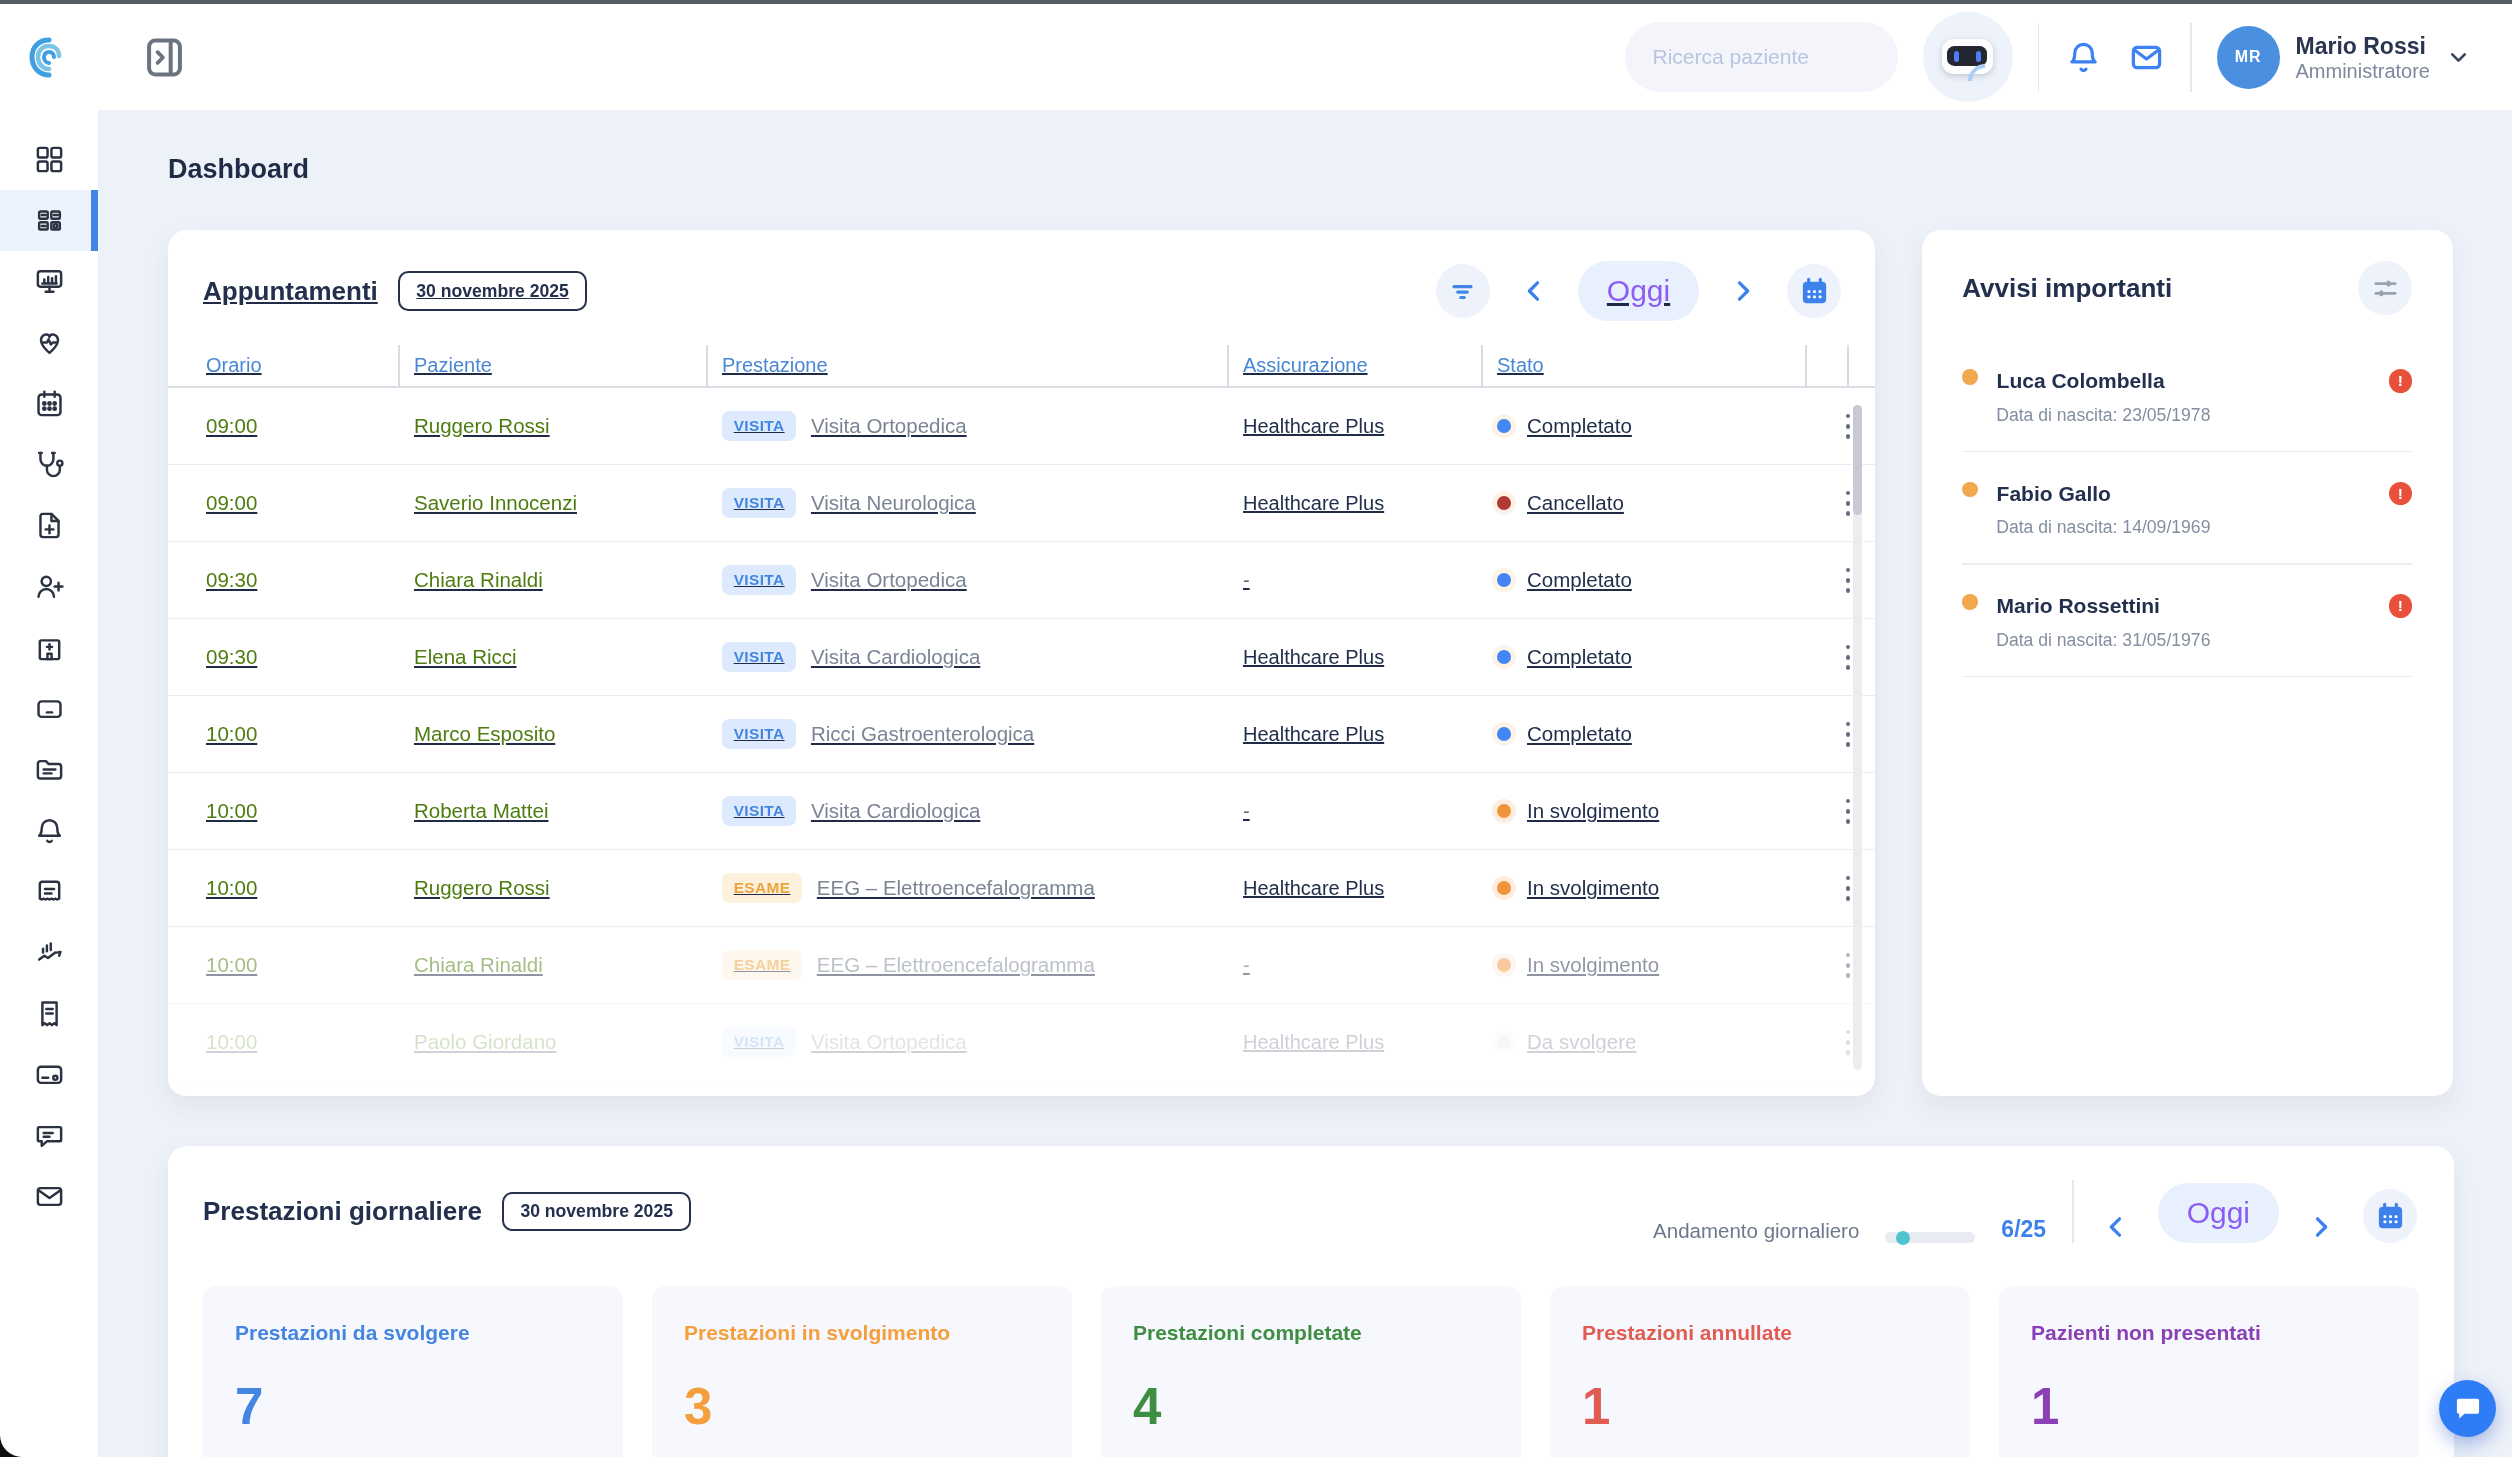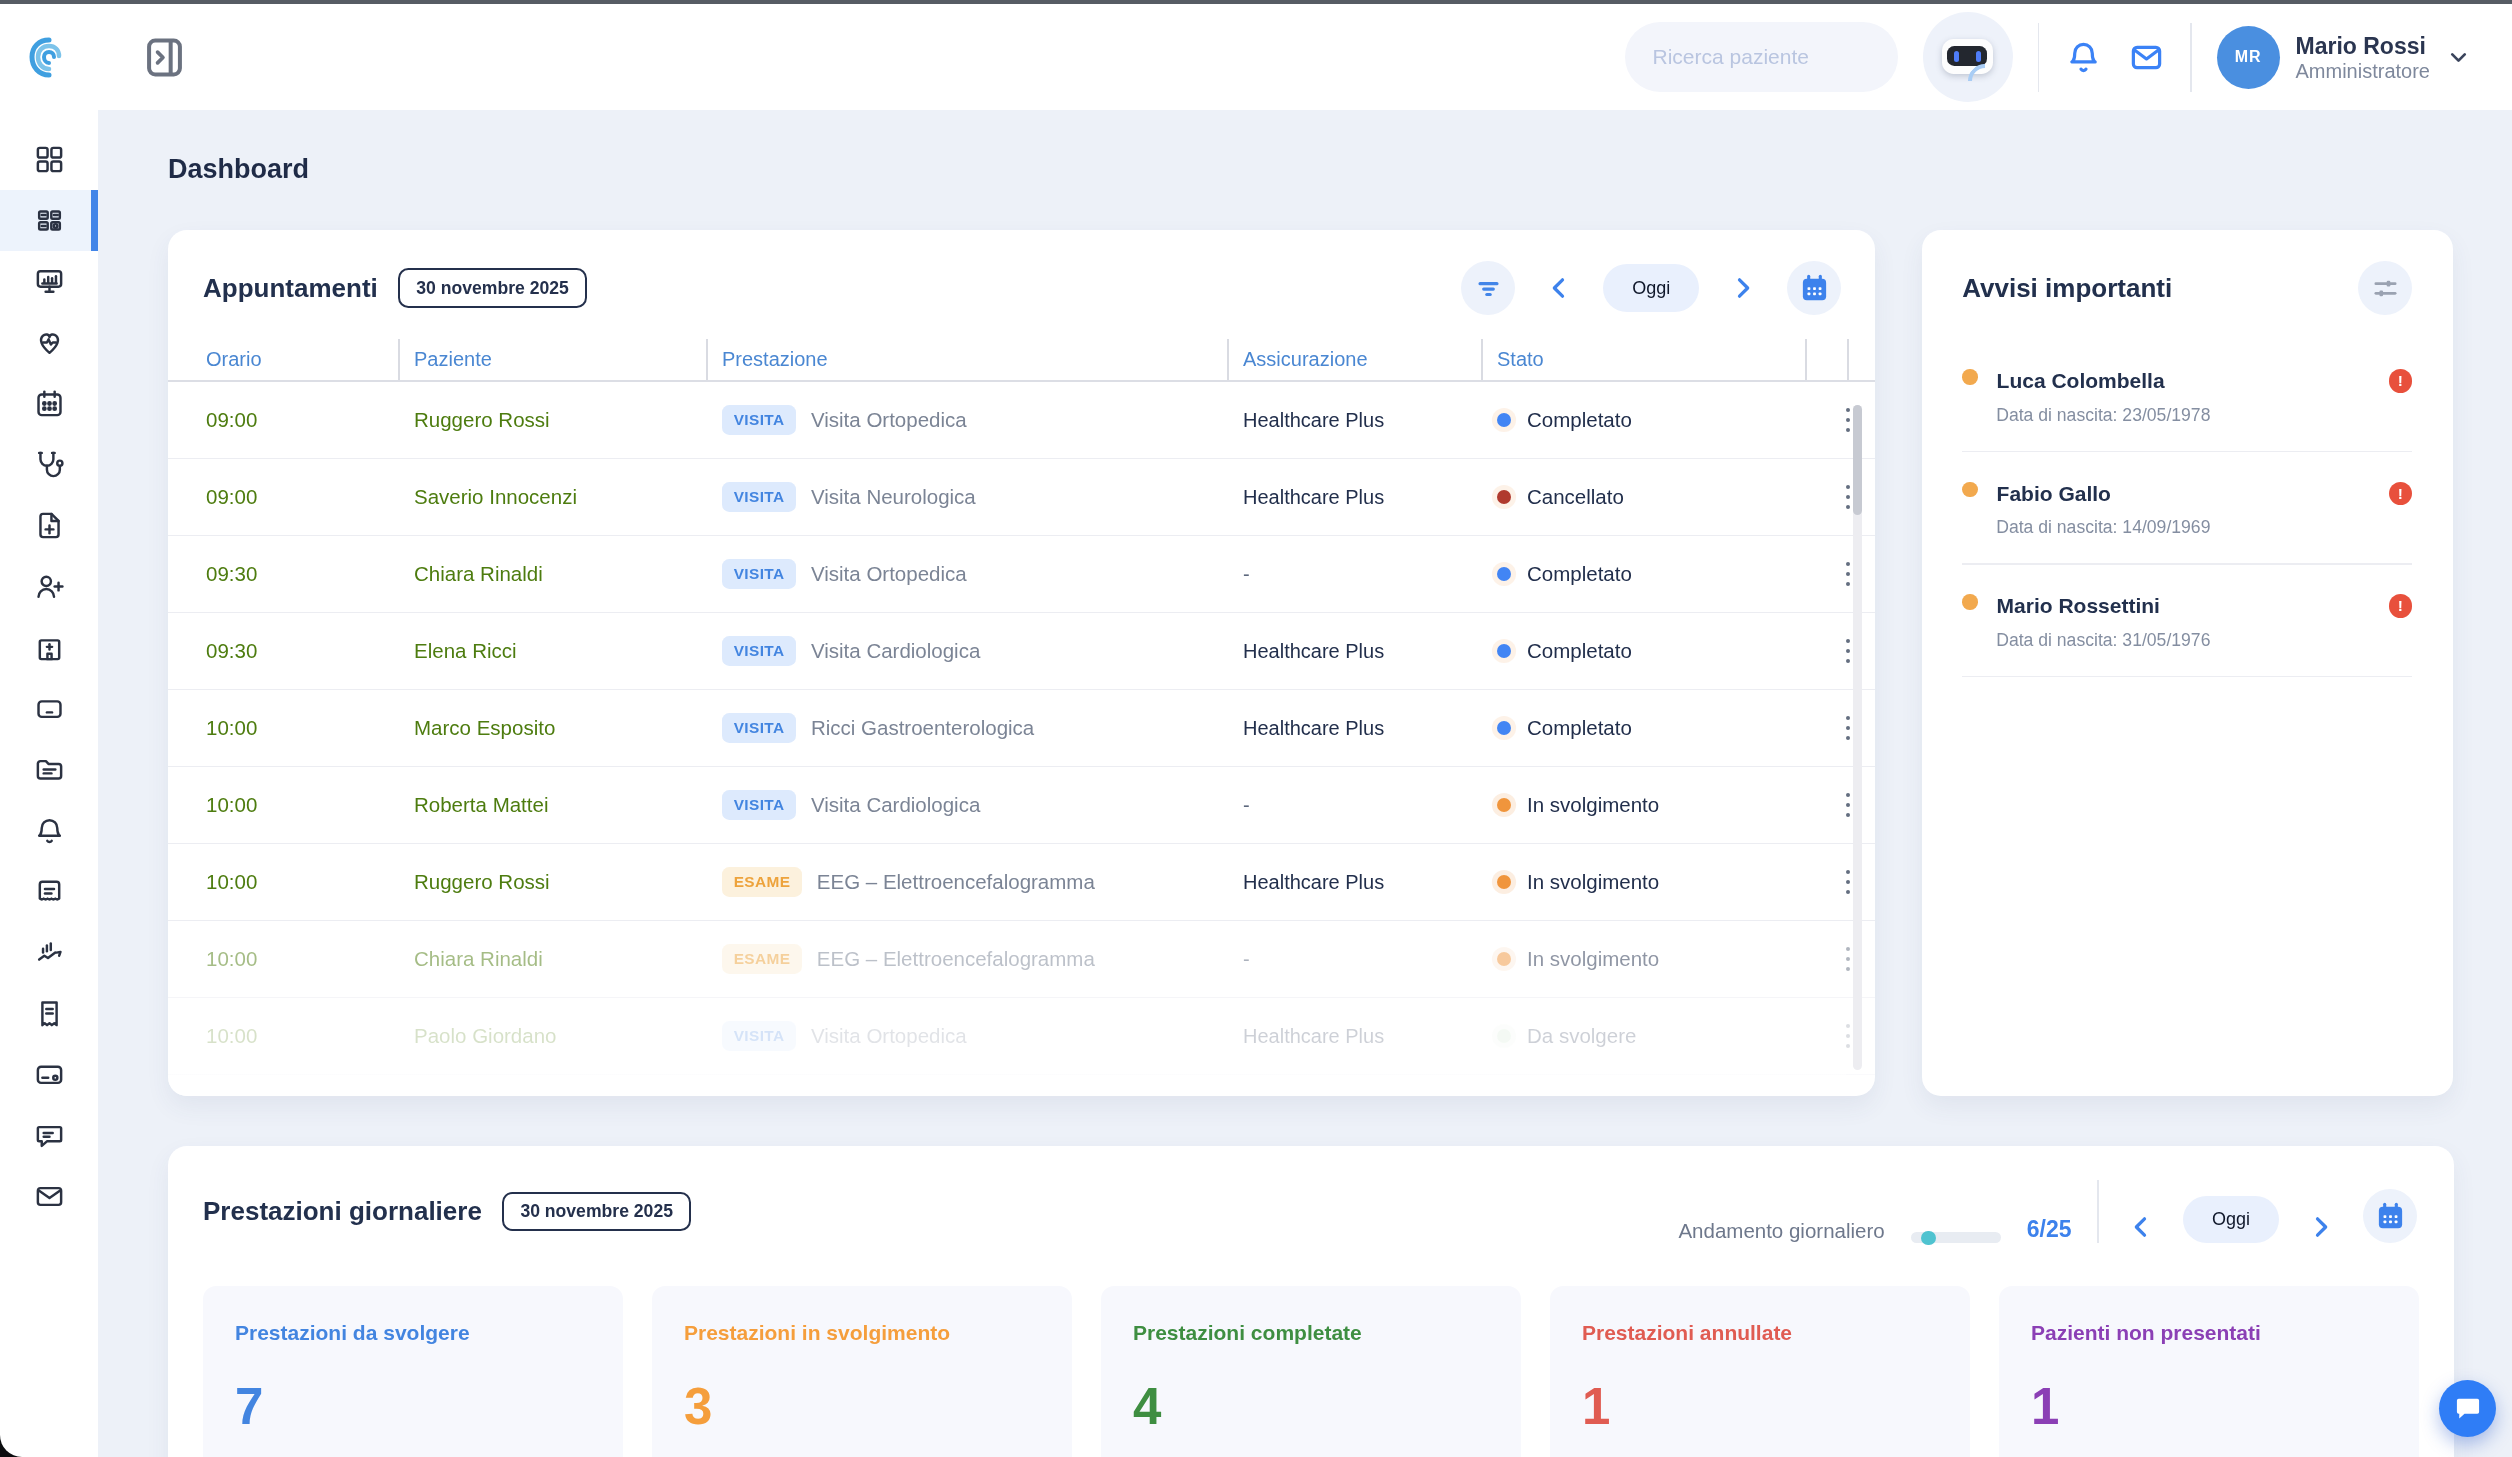--- a/index.html
+++ b/index.html
@@ -42,29 +42,29 @@
   .nav-item.active { background:#edf3fc; }
   .nav-item.active::after { content:""; position:absolute; right:0; top:0; bottom:0; width:6.6px; background:#4285e8; }
 
   
   .main { position:absolute; top:110px; left:98px; right:0; bottom:0; background:#edf1f8; z-index:5;
     padding:44px 59px 0 70px; }
   .page-title { font-size:27px; font-weight:700; color:#1f2b47; margin-bottom:45px; }
   .row-top { display:flex; gap:47px; }
 
   .card { background:#fff; border-radius:19px; box-shadow:0 10.3px 25px rgba(50,70,120,.07); }
-  .appt-card { width:1708px; height:866px; position:relative; overflow:hidden; }
+  .appt-card { width:1708px; height:866px; position:relative; overflow:hidden;text-decoration:underline; }
   .appt-head { display:flex; align-items:center; padding:31px 34px 22px 35px; }
   .card-title { font-size:26px; font-weight:700; color:#22304d; }
   .date-badge { margin-left:20.5px; border:2.2px solid #24304c; border-radius:10.3px; padding:7.3px 16px;
     font-size:17.6px; font-weight:700; color:#24304c; white-space:nowrap; }
   .appt-controls { margin-left:auto; display:flex; align-items:center; gap:28px; }
   .circle-btn { width:54px; height:54px; border-radius:50%; background:#edf2fb; display:flex; align-items:center; justify-content:center; cursor:pointer; }
   .chev-btn { width:32px; height:32px; display:flex; align-items:center; justify-content:center; cursor:pointer; }
-  .today-pill { background:#e9f0fd; color:#0f172a; font-size:18px; border:none; border-radius:733px;
+  .today-pill { background:#e9f0fd; color:#8b5cf6; font-size:30px; border:none; border-radius:733px;
     padding:13.2px 29px; cursor:pointer; font-family:"Liberation Sans", sans-serif; }
 
   .tgrid { display:grid; grid-template-columns:208px 308px 521px 254px 324px 1fr; align-items:center; padding-left:22px; }
   .thead { height:45px; border-bottom:2.2px solid #dcdee5; }
   .th { font-size:20px; color:#4a87d2; height:45px; display:flex; align-items:center; padding-left:16px; position:relative; }
   .th.sep::before { content:""; position:absolute; left:0; top:1.5px; height:41px; width:1.5px; background:#d9dbe2; }
   .th:last-child::after { content:""; position:absolute; right:26.4px; top:1.5px; height:41px; width:1.5px; background:#d9dbe2; }
 
   .t-row { height:77px; border-bottom:1.5px solid #ecedf2; }
   .t-row > div { padding-left:16px; }

